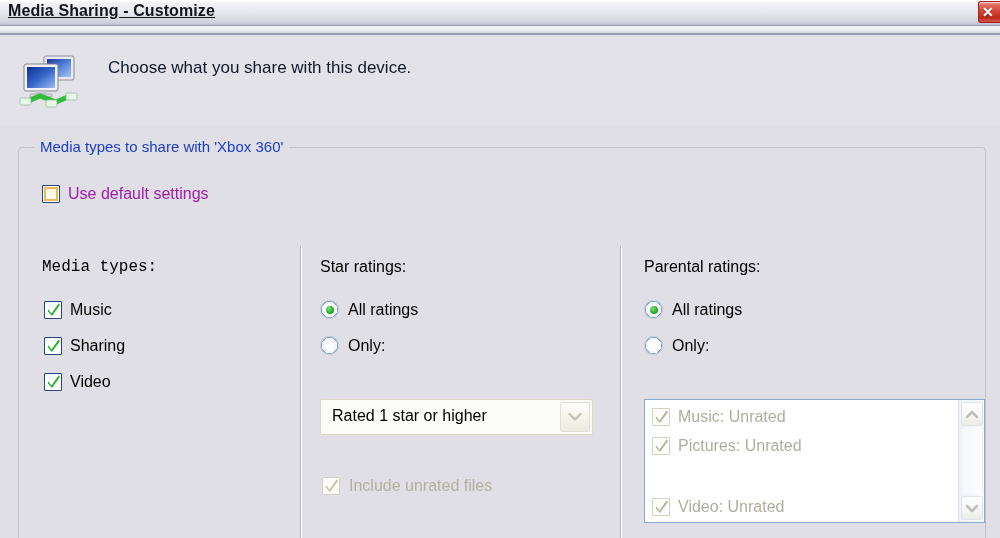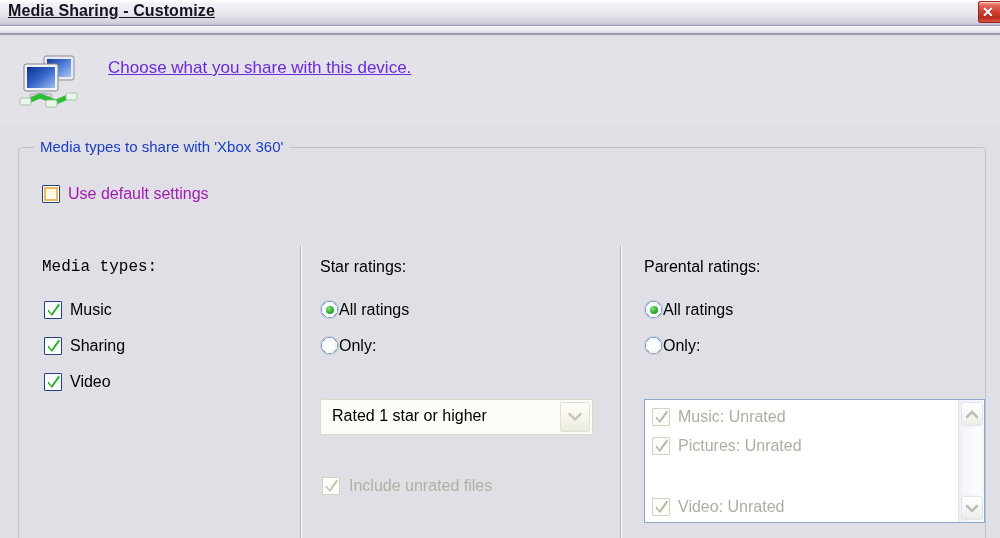--- a/index.html
+++ b/index.html
@@ -106,23 +106,22 @@
     left: 16px;
     top: 15px;
     width: 66px;
     height: 58px;
   }
   #header-text {
     position: absolute;
     left: 108px;
     top: 21px;
     font-size: 17px;
-    color: #6d28d9;
-    white-space: nowrap;
-    text-decoration: underline;
+    color: #0f172a;
+    white-space: nowrap;
   }
 
   
   #groupbox {
     position: absolute;
     left: 18px;
     top: 147px;
     width: 968px;
     height: 400px;
     border: 1px solid #c0c0cc;
@@ -228,20 +227,21 @@
     position: absolute;
     left: 5.5px; top: 5.5px;
     width: 8px; height: 8px;
     border-radius: 50%;
     background: radial-gradient(circle at 35% 32%, #7fe07f 0%, #2faf2f 55%, #137c13 100%);
   }
   .radio-row {
     position: absolute;
     display: flex;
     align-items: center;
+    gap: 9px;
     font-size: 16px;
     white-space: nowrap;
   }
 
   
   #combo {
     position: absolute;
     left: 320px;
     top: 399px;
     width: 273px;

